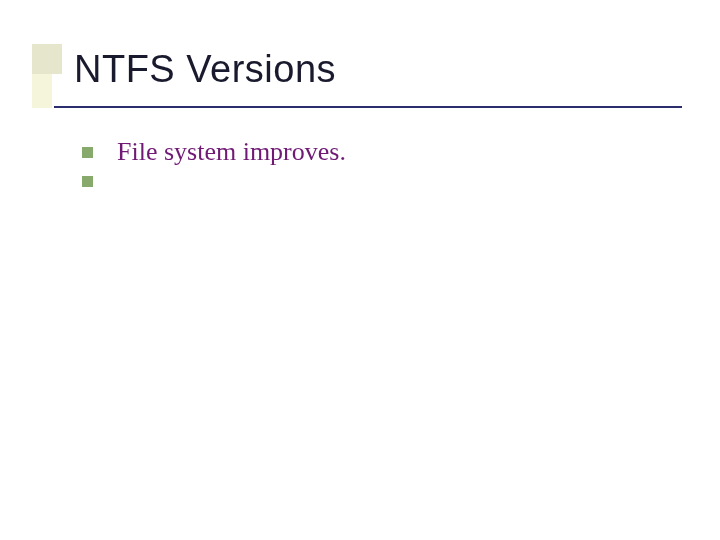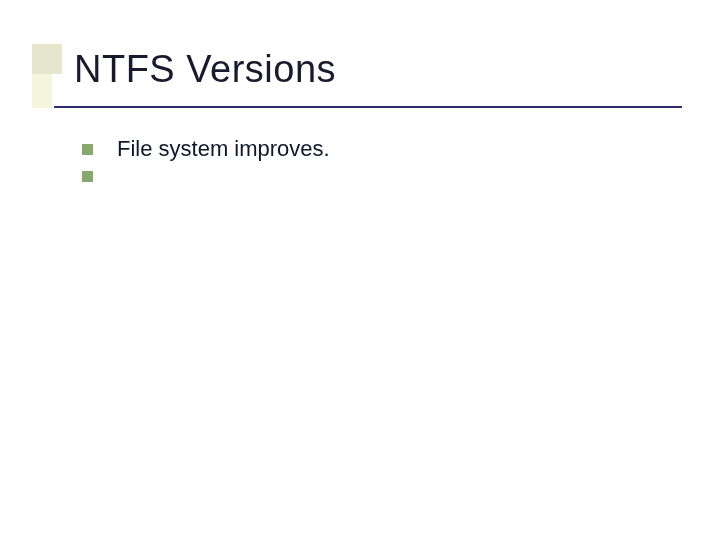--- a/index.html
+++ b/index.html
@@ -63,23 +63,24 @@
       gap: 24px;
       margin-bottom: 6px;
     }
     .bullet-icon {
       width: 11px;
       height: 11px;
       background: #87a96b;
       flex-shrink: 0;
     }
     .bullet-text {
-      font-size: 22px;
-      color: #0f172a;
+      font-size: 26px;
+      color: #701a75;
       line-height: 1.4;
+      font-family: Liberation Serif, serif;
     }
   </style>
 </head>
 <body>
 
 <div class="title-area">
   <div class="title-accent-top"></div>
   <div class="title-accent-left"></div>
   <h1 class="slide-title">NTFS Versions</h1>
 </div>

